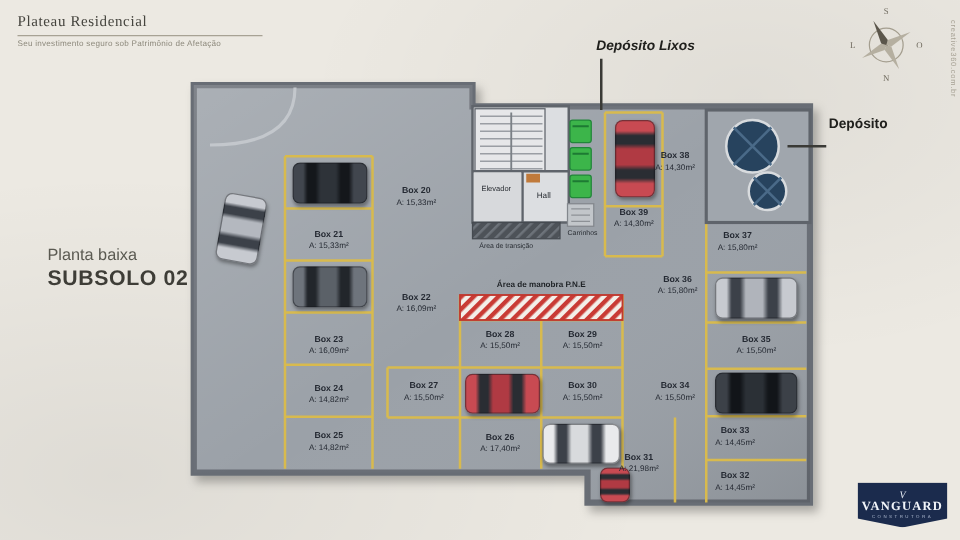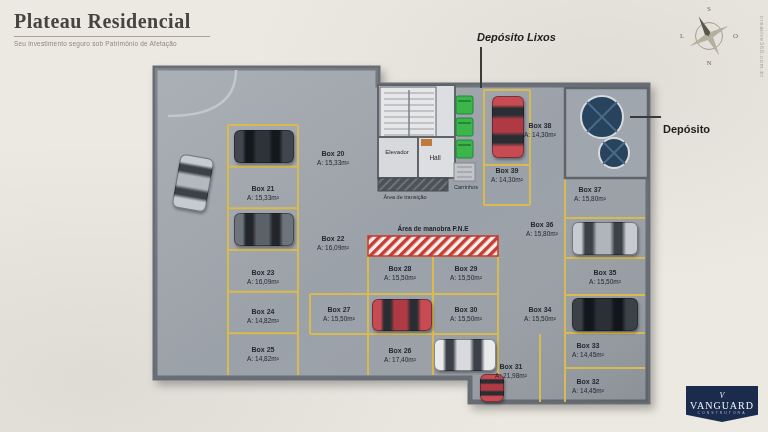--- a/index.html
+++ b/index.html
@@ -6,47 +6,47 @@
   .canvas{
     position:relative;width:768px;height:432px;overflow:hidden;
     font-family:"Liberation Sans",sans-serif;
     background:
       radial-gradient(ellipse at 78% 18%, rgba(0,0,0,.05), transparent 42%),
       radial-gradient(ellipse at 12% 88%, rgba(0,0,0,.06), transparent 45%),
       var(--c-bg,#ece9e2);
   }
   
   .hdr{position:absolute;left:14px;top:10px;}
-  .hdr .title{font-family:"Liberation Serif",serif;font-size:20px;color:#45443e;letter-spacing:.5px;font-weight:bold;}
+  .hdr .title{font-family:"Liberation Serif",serif;font-size:12px;color:#45443e;letter-spacing:.5px;}
   .hdr .rule{width:196px;height:1px;background:#a7a294;margin-top:3px;}
   .hdr .sub{font-size:6.5px;color:#8d897c;margin-top:3px;letter-spacing:.2px;}
   
   .sidelbl{position:absolute;left:38px;top:196px;color:#4a4943;}
   .sidelbl .l1{font-size:13px;color:#5a5951;}
   .sidelbl .l2{font-size:17px;font-weight:700;color:#3e3d37;letter-spacing:.5px;margin-top:2px;}
   
   .compass{position:absolute;left:680px;top:5px;width:58px;height:62px;}
   .compass span{position:absolute;font-family:"Liberation Serif",serif;font-size:7px;color:#6e695d;}
   .cp-t{left:50%;top:0;transform:translateX(-50%);}
   .cp-b{left:50%;bottom:0;transform:translateX(-50%);}
   .cp-l{left:0;top:50%;transform:translateY(-50%);}
   .cp-r{right:0;top:50%;transform:translateY(-50%);}
   
   .credit{position:absolute;right:3px;top:16px;writing-mode:vertical-rl;font-size:6px;color:#a7a295;letter-spacing:.6px;}
   
   .co-trash{position:absolute;left:477px;top:31px;font-size:11px;font-weight:700;color:#20201d;font-style:italic;}
   .co-trash-line{position:absolute;left:480px;top:47px;width:1.5px;height:41px;background:#3a3a36;}
-  .co-dep{position:absolute;left:663px;top:123px;font-size:11px;font-weight:700;color:#20201d;}
+  .co-dep{position:absolute;left:663px;top:93px;font-size:11px;font-weight:700;color:#20201d;}
   .co-dep-line{position:absolute;left:630px;top:116px;width:31px;height:1.5px;background:#3a3a36;}
   
   .logo{position:absolute;left:686px;top:386px;width:72px;height:36px;background:var(--c-logo_navy,#1b2b4d);
         clip-path:polygon(0 0,100% 0,100% 80%,50% 100%,0 80%);
         display:flex;flex-direction:column;align-items:center;justify-content:center;gap:1px;}
   .logo .em{font-family:"Liberation Serif",serif;font-style:italic;font-size:8px;color:#e8edf6;line-height:1;}
-  .logo .b{font-family:"Liberation Serif",serif;font-weight:400;font-size:10px;color:#f2f5fa;letter-spacing:1px;line-height:1;}
+  .logo .b{font-family:"Liberation Serif",serif;font-weight:700;font-size:10px;color:#f2f5fa;letter-spacing:1px;line-height:1;}
   .logo .s{font-size:3.5px;color:#aebad0;letter-spacing:2px;line-height:1;}
   
   .plan-svg{position:absolute;left:0;top:0;}
   
   .lbl{position:absolute;transform:translate(-50%,-50%);text-align:center;color:#242932;white-space:nowrap;}
   .lbl .b1{font:700 7px/1.25 "Liberation Sans",sans-serif;}
   .lbl .b2{font:400 6.5px/1.2 "Liberation Sans",sans-serif;}
   
   .rlbl{position:absolute;transform:translate(-50%,-50%);color:#272b31;white-space:nowrap;text-align:center;}
   .r6{font-size:6px;} .r65{font-size:6.5px;} .r55{font-size:5.5px;}
@@ -234,20 +234,24 @@
   <div class="rlbl r65" style="left:435px;top:157px">Hall</div>
   <div class="rlbl r55" style="left:405px;top:197px">Área de transição</div>
   <div class="rlbl r55" style="left:466px;top:187px">Carrinhos</div>
 
   <div class="hdr">
     <div class="title">Plateau Residencial</div>
     <div class="rule"></div>
     <div class="sub">Seu investimento seguro sob Patrimônio de Afetação</div>
   </div>
 
+  <div class="sidelbl">
+    <div class="l1">Planta baixa</div>
+    <div class="l2">SUBSOLO 02</div>
+  </div>
 
   <div class="co-trash">Depósito Lixos</div>
   <div class="co-trash-line"></div>
   <div class="co-dep">Depósito</div>
   <div class="co-dep-line"></div>
 
   <div class="compass">
     <svg width="58" height="62" viewBox="0 0 58 62">
       <circle cx="29" cy="31" r="13.5" fill="none" stroke="#a49e8f" stroke-width="1"></circle>
       <g transform="rotate(-28 29 31)">

